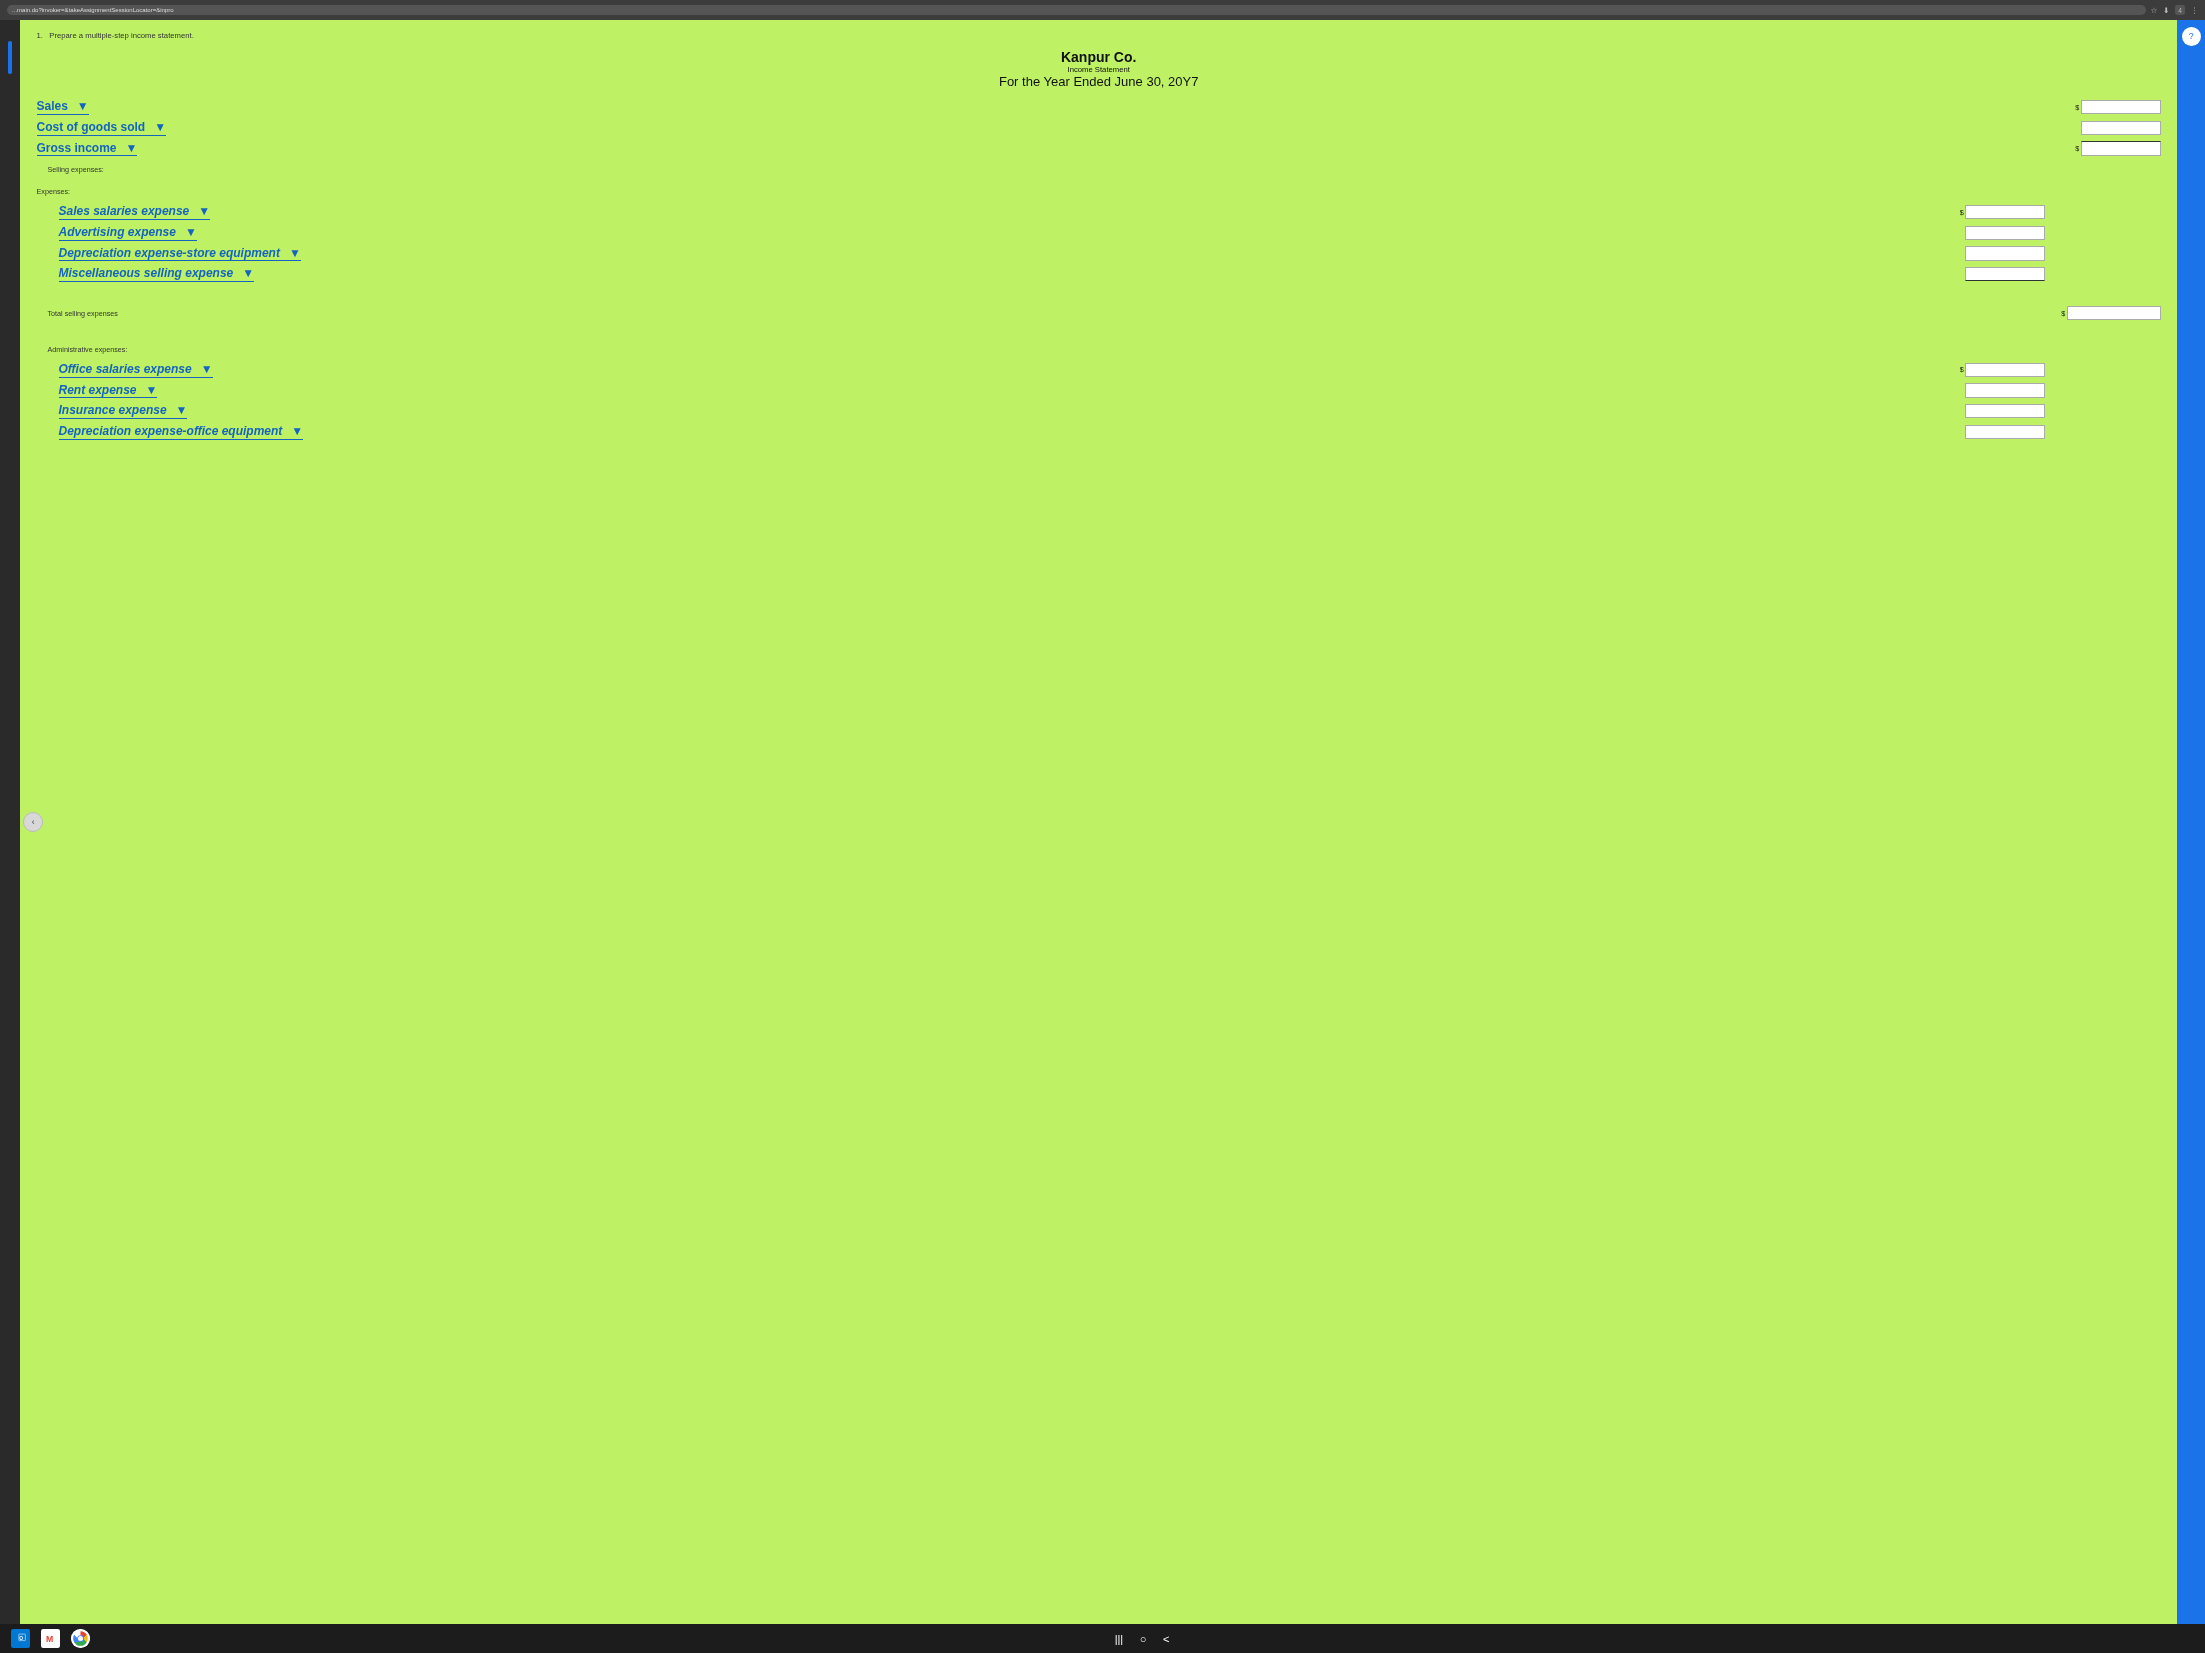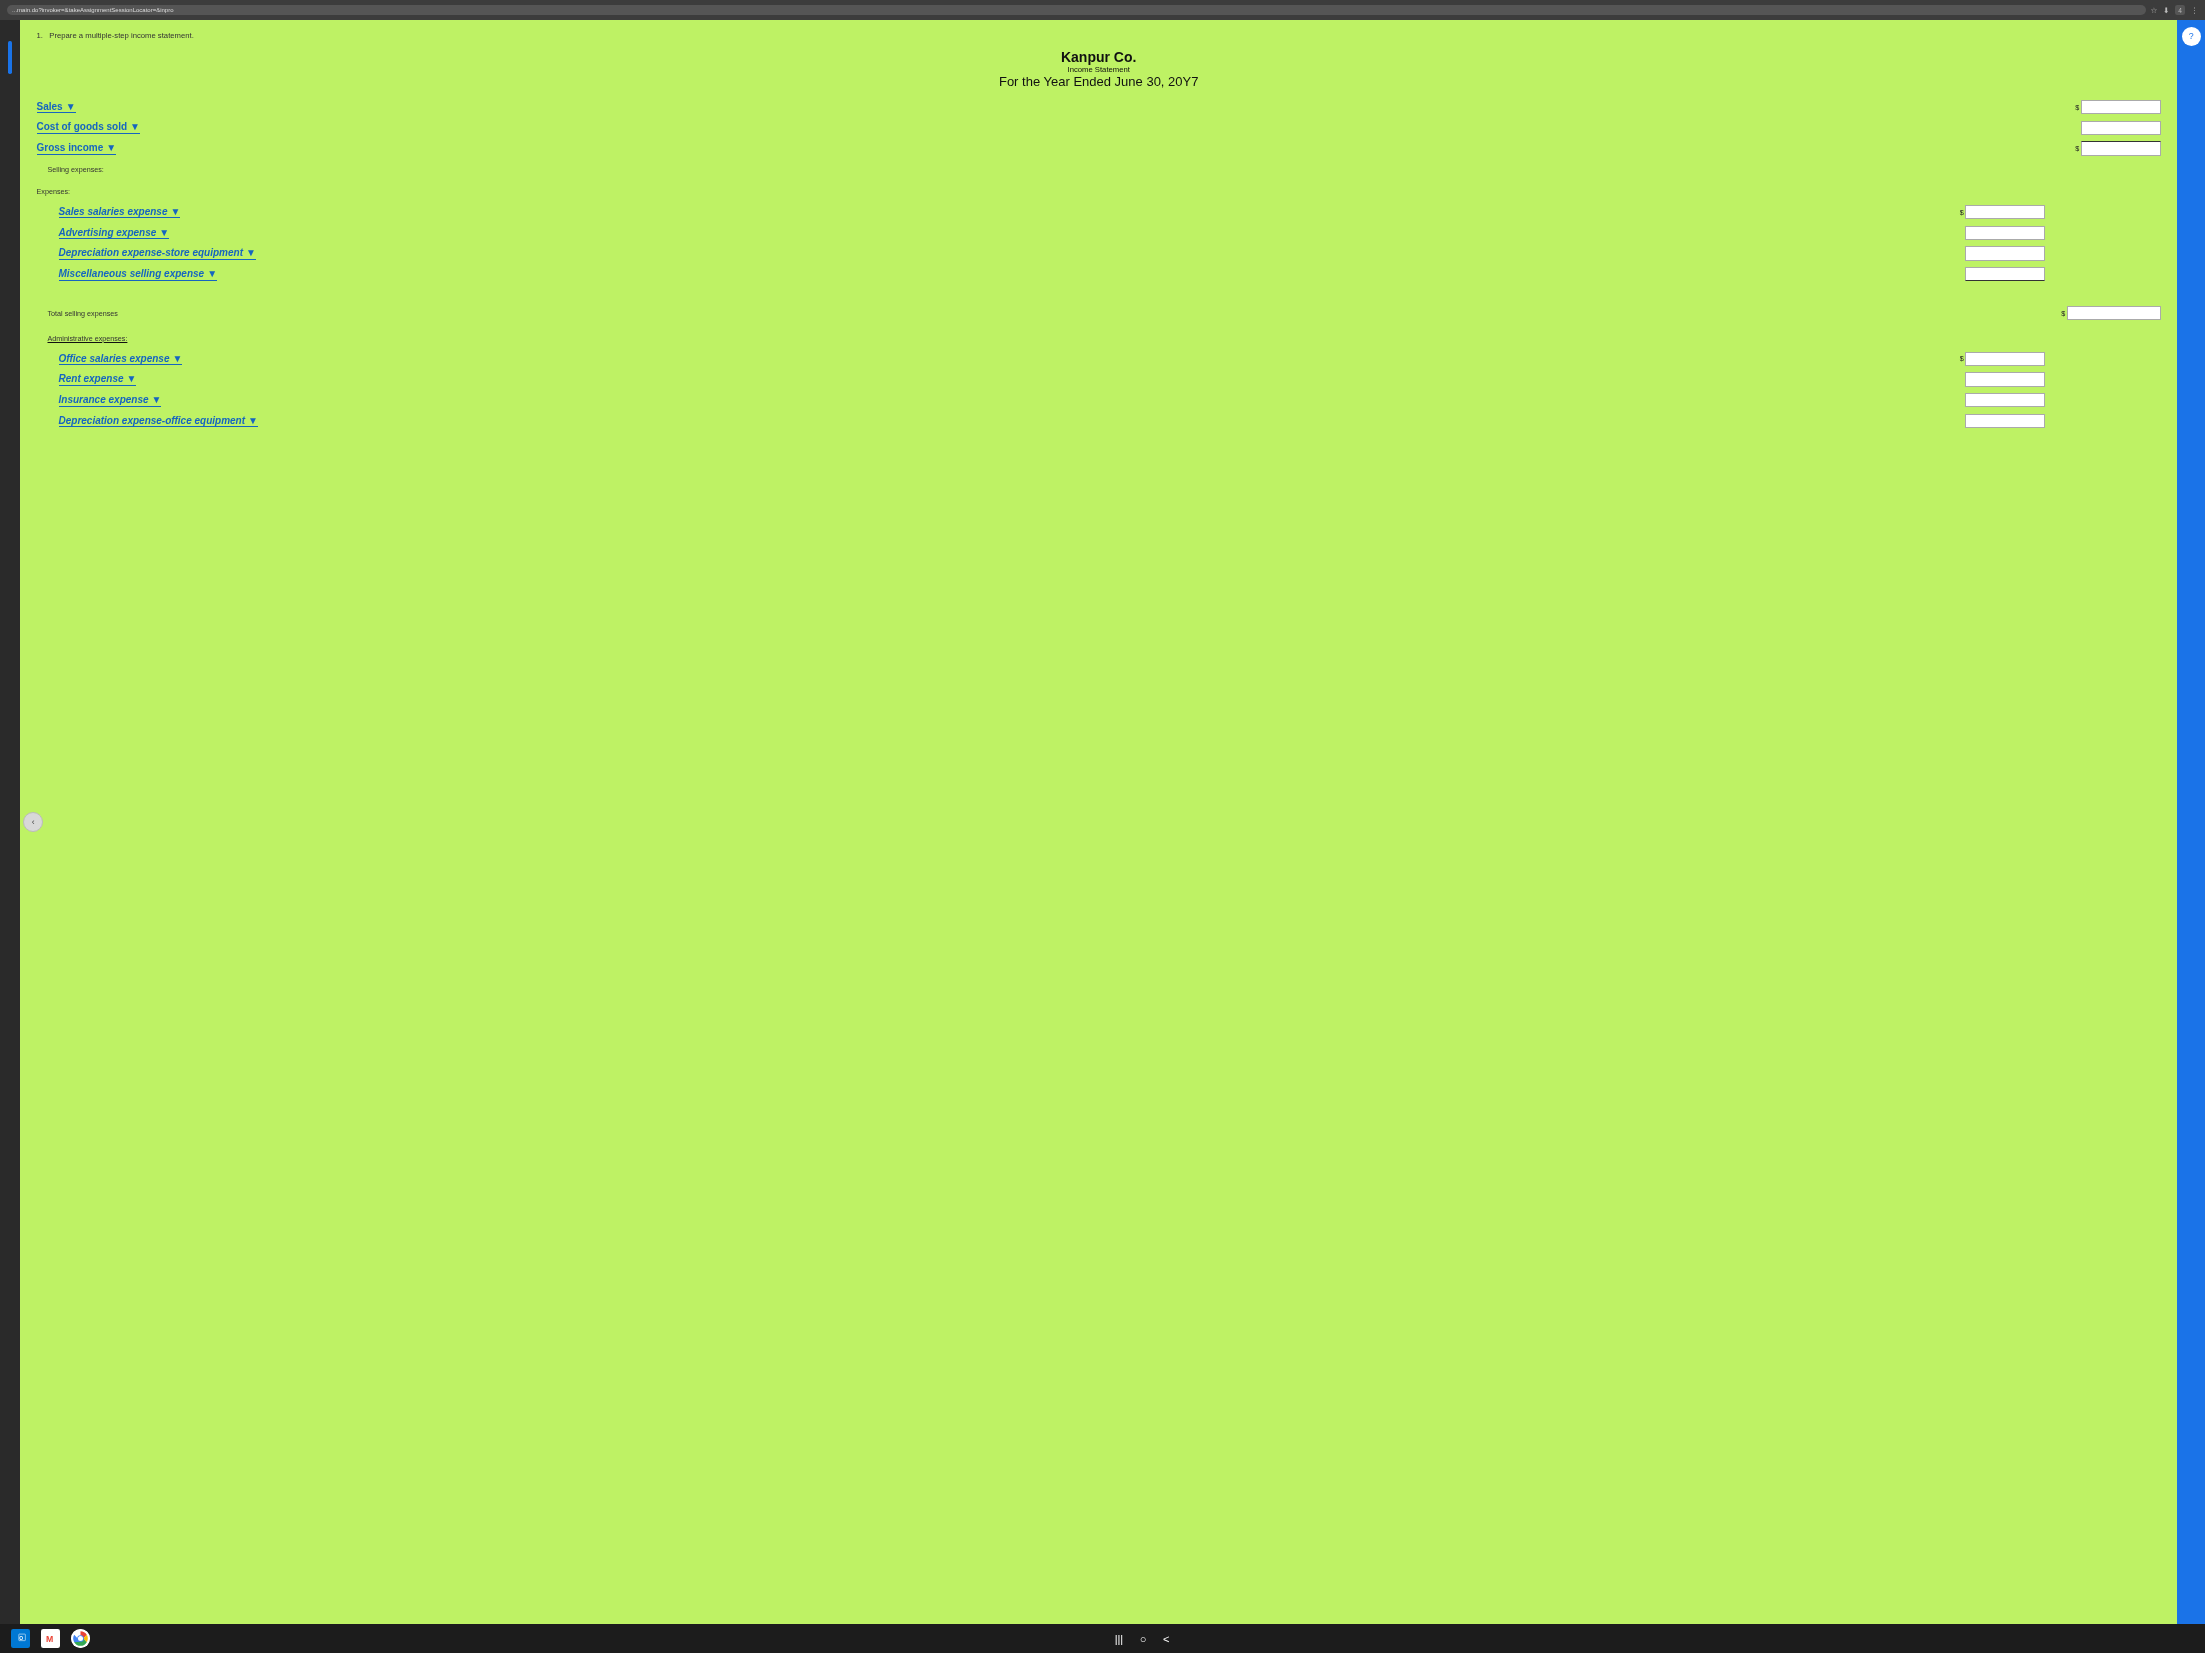--- a/index.html
+++ b/index.html
@@ -275,24 +275,24 @@
 
     .dollar {
       font-size: 7.2px;
       color: #222;
     }
 
     .lbl-dropdown {
       border-bottom: 1.1px solid #1565c0;
       color: #1565c0;
       font-weight: bold;
-      font-size: 10px;
+      font-size: 12px;
       display: inline-flex;
       align-items: center;
-      gap: 3px;
+      gap: 9px;
       cursor: pointer;
       padding-bottom: 0.6px;
     }
 
     .lbl-plain {
       font-size: 7.2px;
       color: #333;
     }
 
     .indent1 { padding-left: 11px; }
@@ -452,21 +452,21 @@
           <div class="label-col indent1">
             <span class="lbl-plain">Total selling expenses</span>
           </div>
           <div class="mid-input-col"></div>
           <div class="right-input-col">
             <span class="dollar">$</span>
             <input type="text" class="input-field input-field-wide" value="" style="">
           </div>
         </div>
 
-        <div class="form-row" style="margin-top:6px;text-decoration:underline;">
+        <div class="form-row" style="margin-top:17px;">
           <div class="label-col indent1">
             <span class="lbl-plain">Administrative expenses:</span>
           </div>
         </div>
 
         <div class="form-row">
           <div class="label-col indent2">
             <span class="lbl-dropdown">
               <span>Office salaries expense</span>
               <span>▼</span>

